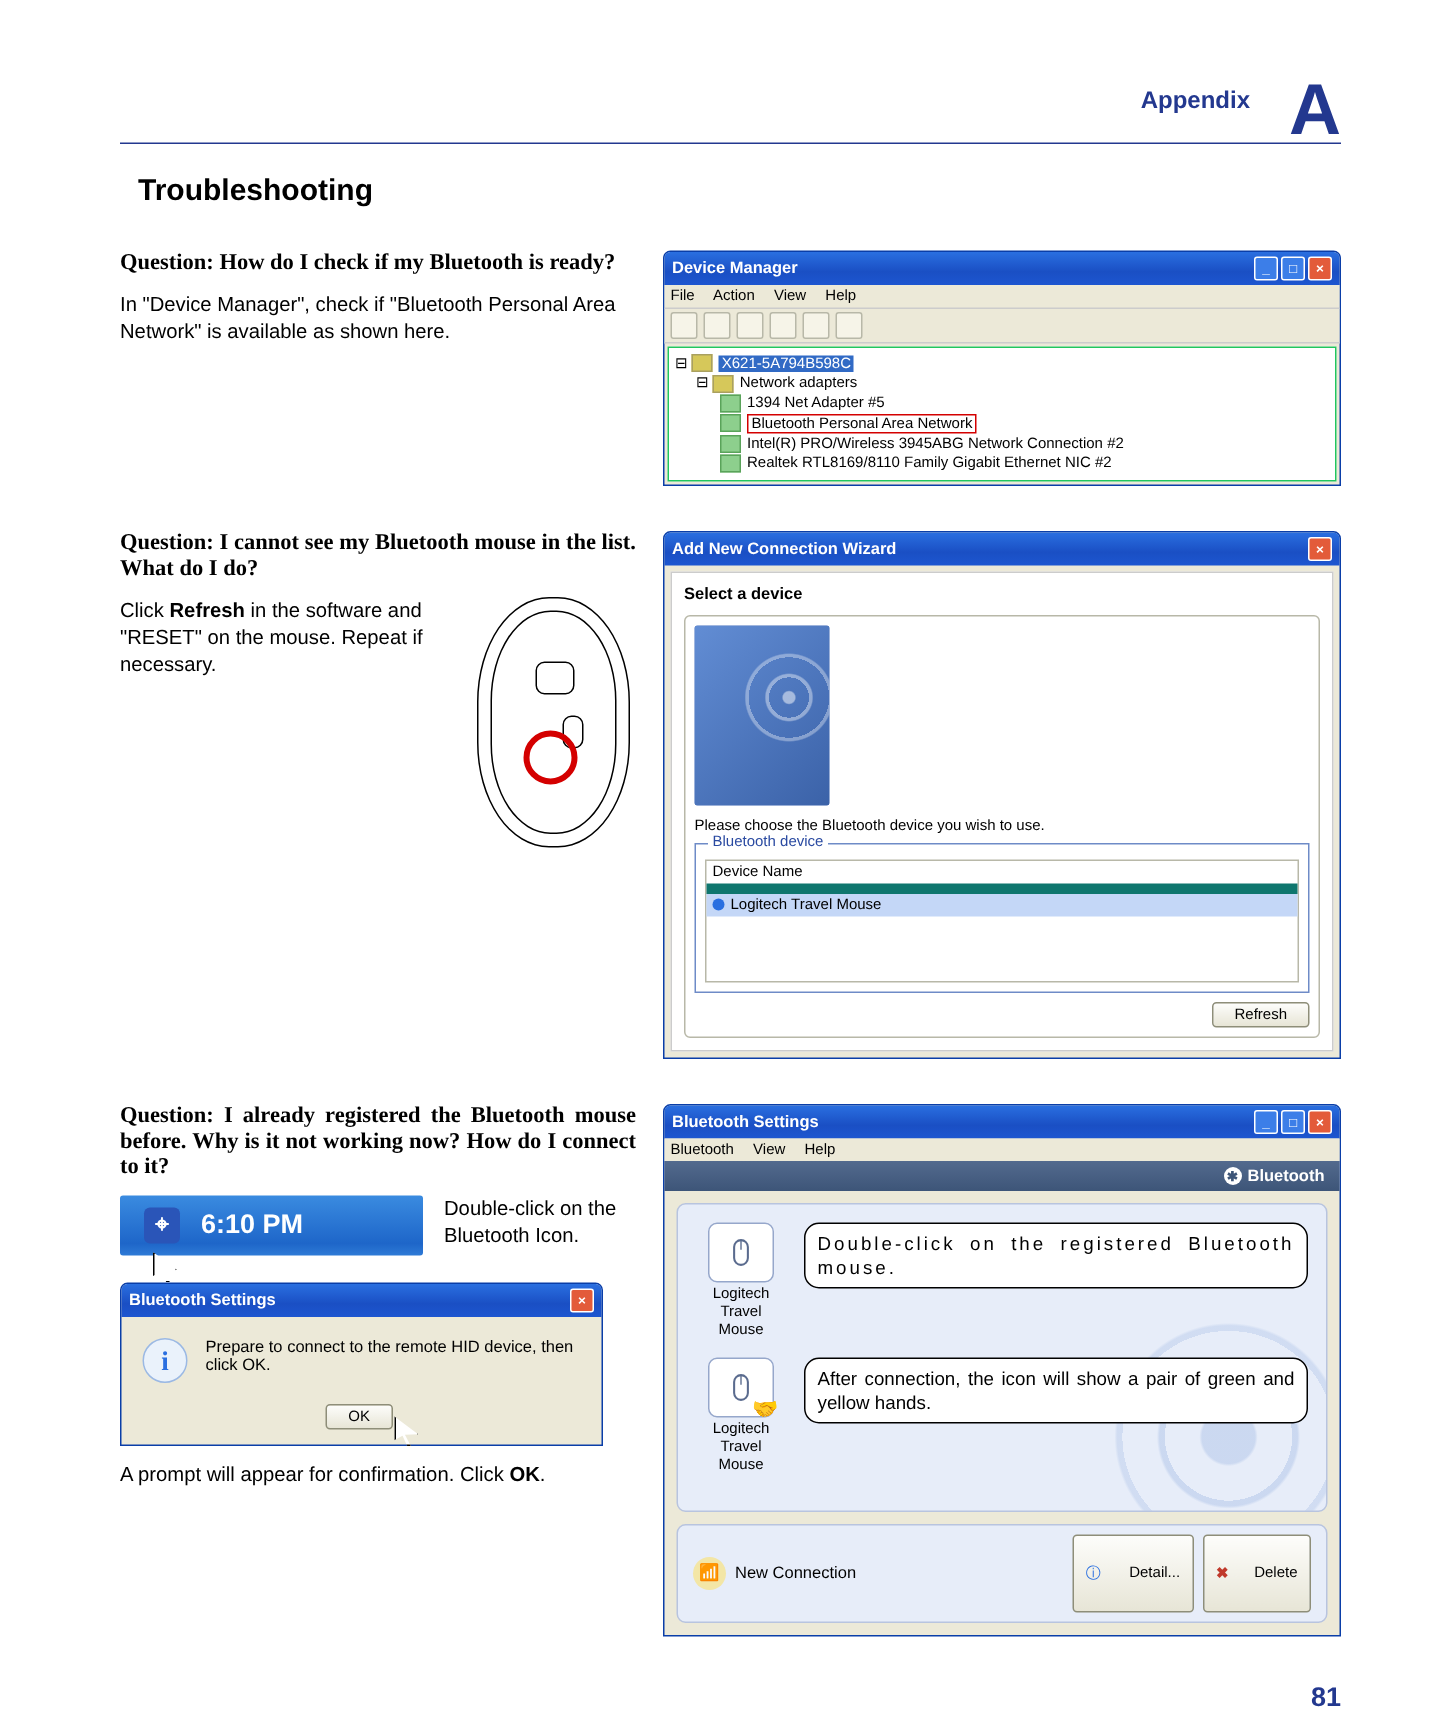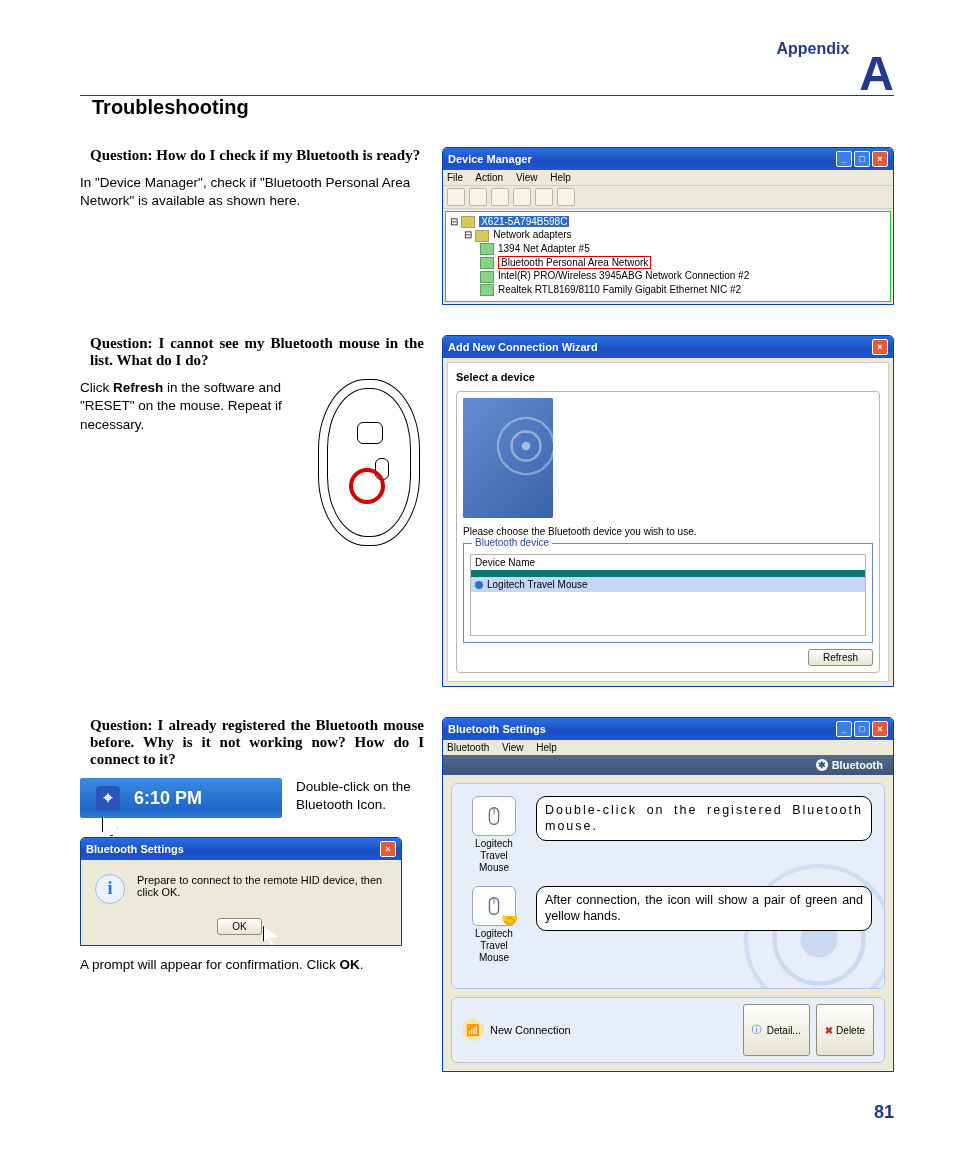--- a/index.html
+++ b/index.html
@@ -10,22 +10,23 @@
   }
   .page {
     padding: 40px 60px 40px 80px;
     box-sizing: border-box;
     width: 954px;
   }
   .header-row {
     border-bottom: 1px solid #23388f;
     display: flex;
     justify-content: flex-end;
-    align-items: flex-start;
-    gap: 10px;
+    align-items: center;
+    gap: 26px;
+    margin-bottom: 20px;
   }
   .appendix-label {
     color: #23388f;
     font-weight: bold;
     font-size: 16px;
   }
   .appendix-letter {
     color: #23388f;
     font-weight: bold;
     font-size: 48px;
@@ -43,21 +44,21 @@
     display: flex;
     gap: 18px;
     margin-bottom: 30px;
   }
   .qa-left { width: 344px; flex: none; }
   .qa-right { flex: 1; }
   .question {
     font-family: Georgia, 'Times New Roman', serif;
     font-weight: bold;
     font-size: 15px;
-    margin: 0 0 10px 10px;
+    margin: 0 0 10px 0;
     text-align: justify;
   }
   .answer {
     font-size: 13.5px;
     margin: 0 0 8px 0;
     line-height: 1.35;
   }
   .answer b { font-weight: bold; }
   .callout {
     border: 1px solid #000;
@@ -169,21 +170,21 @@
   .dev-icon .box{
     width:42px;height:38px;border:1px solid #96a7cb;border-radius:6px;background:#fff;
     margin:0 auto 2px;display:flex;align-items:center;justify-content:center;
   }
   .newconn{
     margin:8px;border:1px solid #b8c4df;border-radius:6px;background:#e7edf9;
     padding:6px 10px;display:flex;justify-content:space-between;align-items:center;
   }
   .newconn-left{display:flex;align-items:center;gap:6px;font-size:11px;}
   .small-btn{
-    display:inline-flex;align-items:center;gap:3px;
+    display:inline-flex;align-items:center;gap:17px;
     background:linear-gradient(#fdfdfb,#e7e5d6);
     border:1px solid #8e8e79;border-radius:3px;padding:18px 8px;font-size:10px;
   }
 
   
   .taskbar{
     background:linear-gradient(#3a8be0,#1e66c9 80%,#2e7ad6);
     color:#fff;font-size:18px;font-weight:bold;
     display:flex;align-items:center;gap:14px;padding:8px 16px;width:170px;border-radius:2px;
   }

